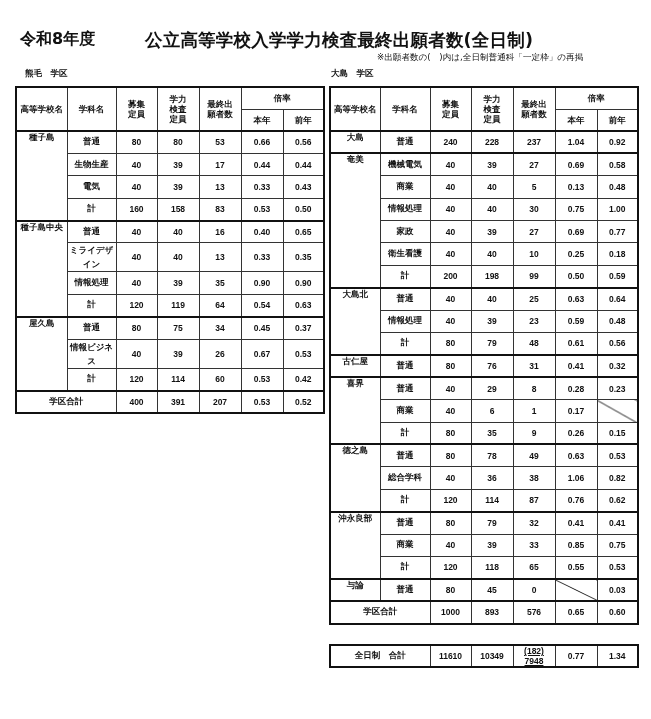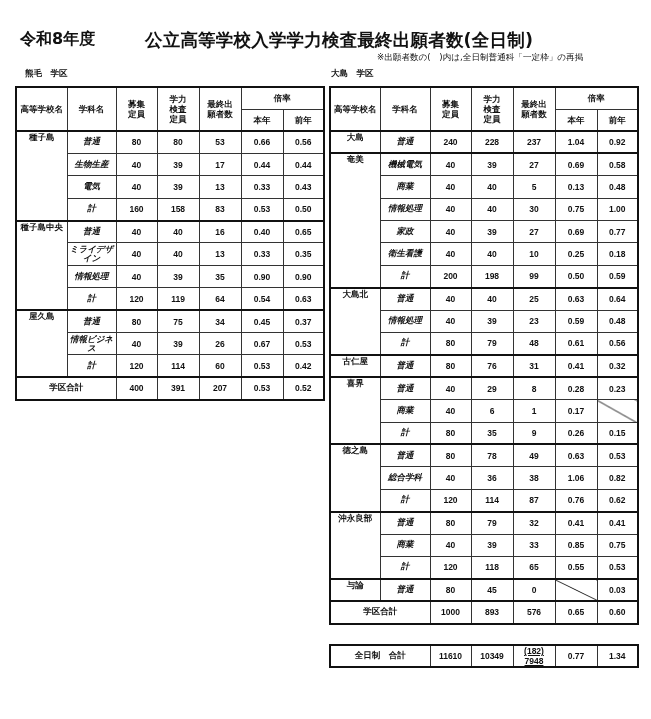--- a/index.html
+++ b/index.html
@@ -20,22 +20,22 @@
     border:1px solid #333; padding:0; font-size:8.5px; font-weight:bold;
     overflow:hidden; text-align:center;
   }
   table.grid th { white-space:pre-line; line-height:10px; vertical-align:middle; }
   tr.h1 { height:22px; }
   tr.h2 { height:22px; }
   tr.h2 th, tr.h1 th[rowspan] { border-bottom:2px solid #111; }
   tr.r { height:22.4px; }
   tr.g td { border-top:2px solid #111; }
   td.sc { vertical-align:top; padding-top:6px; }
-  td.dp { vertical-align:middle;font-style:italic; }
-  td.sm { font-size:7.2px; line-height:9px; }
+  td.dp { vertical-align:middle; }
+  td.sm { font-size:7.2px; line-height:14px; }
   td.n { text-align:right; padding-right:2px; font-family:"Liberation Sans", sans-serif; font-size:9.2px; }
   td.slash {
     background:linear-gradient(to top right, transparent calc(50% - 0.8px), #111 50%, transparent calc(50% + 0.8px));
   }
   td.tl { font-size:8.8px; }
   .sub { display:block; line-height:10px;text-decoration:underline; }
 </style>
 </head>
 <body>
 

